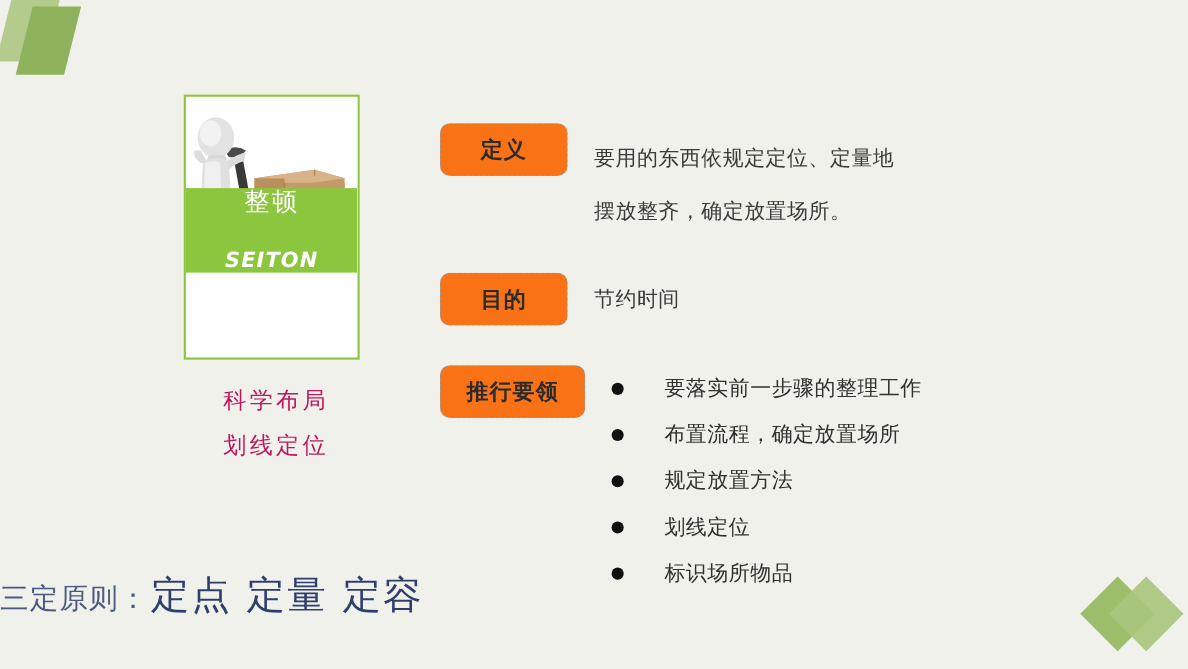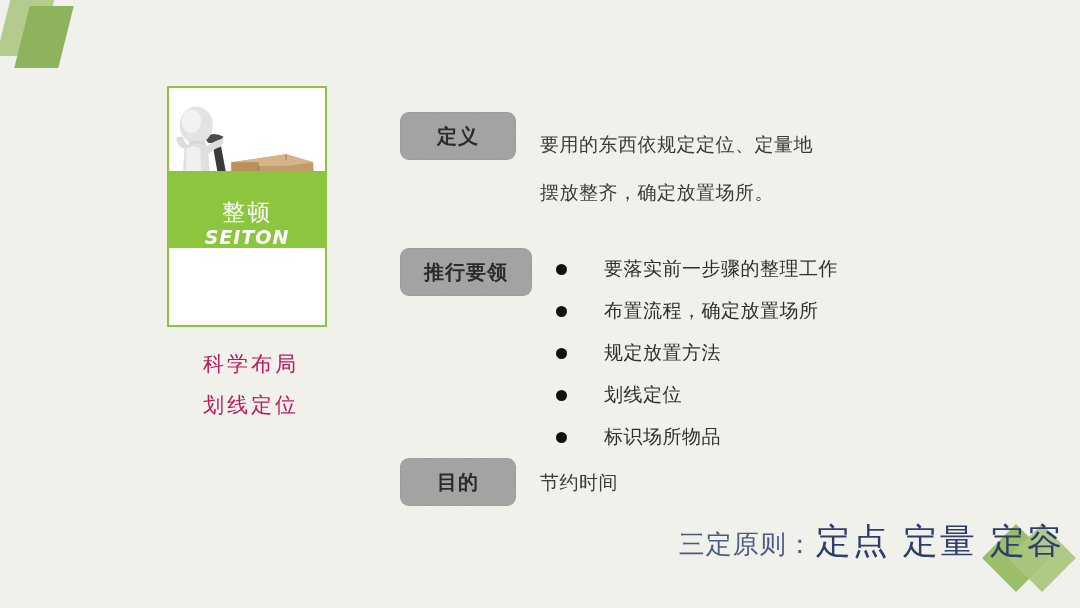--- a/index.html
+++ b/index.html
@@ -95,21 +95,21 @@
   .card-band {
     position: absolute;
     left: 0;
     right: 0;
     bottom: 0;
     height: 77px;
     background: #8cc63e;
     display: flex;
     flex-direction: column;
     align-items: center;
-    justify-content: flex-end;
+    justify-content: space-between;
     color: #ffffff;
   }
   .band-cn {
     font-size: 23px;
     line-height: 26px;
     letter-spacing: 2px;
     font-weight: 400;
   }
   .band-en {
     font-size: 19px;
@@ -146,21 +146,21 @@
     position: relative;
     display: flex;
     align-items: flex-start;
   }
   .tag {
     flex: 0 0 auto;
     width: 116px;
     height: 48px;
     border: 1px dashed #9a9a95;
     border-radius: 9px;
-    background: #a3a3a3;
+    background: #f97316;
     display: flex;
     align-items: center;
     justify-content: center;
     color: #2b2b2b;
     font-size: 20px;
     font-weight: bold;
     letter-spacing: 1px;
     box-sizing: border-box;
   }
   .tag-wide {
@@ -211,21 +211,21 @@
     letter-spacing: 0.5px;
     white-space: nowrap;
   }
 
   
   .footer {
     position: absolute;
     left: 0;
     right: 16px;
     top: 518px;
-    text-align: right;
+    text-align: left;
     white-space: nowrap;
   }
   .footer-prefix {
     font-size: 26px;
     color: #4a5a80;
     letter-spacing: 1px;
   }
   .footer-main {
     font-size: 35px;
     color: #2e3f6e;
@@ -303,54 +303,54 @@
   <div class="rows">
 
     <div class="row row-def">
       <div class="tag">定义</div>
       <div class="row-body">
         <div class="def-text">要用的东西依规定定位、定量地</div>
         <div class="def-text">摆放整齐，确定放置场所。</div>
       </div>
     </div>
 
-    <div class="row row-points">
-      <div class="tag tag-wide">推行要领</div>
-      <div class="row-body">
-        <ul class="bullets">
-          <li class="bullet">
-            <span class="dot"></span>
-            <span class="bullet-text">要落实前一步骤的整理工作</span>
-          </li>
-          <li class="bullet">
-            <span class="dot"></span>
-            <span class="bullet-text">布置流程，确定放置场所</span>
-          </li>
-          <li class="bullet">
-            <span class="dot"></span>
-            <span class="bullet-text">规定放置方法</span>
-          </li>
-          <li class="bullet">
-            <span class="dot"></span>
-            <span class="bullet-text">划线定位</span>
-          </li>
-          <li class="bullet">
-            <span class="dot"></span>
-            <span class="bullet-text">标识场所物品</span>
-          </li>
-        </ul>
-      </div>
-    </div>
-
     <div class="row row-purpose">
       <div class="tag">目的</div>
       <div class="row-body">
         <div class="purpose-text">节约时间</div>
       </div>
     </div>
 
+    <div class="row row-points">
+      <div class="tag tag-wide">推行要领</div>
+      <div class="row-body">
+        <ul class="bullets">
+          <li class="bullet">
+            <span class="dot"></span>
+            <span class="bullet-text">要落实前一步骤的整理工作</span>
+          </li>
+          <li class="bullet">
+            <span class="dot"></span>
+            <span class="bullet-text">布置流程，确定放置场所</span>
+          </li>
+          <li class="bullet">
+            <span class="dot"></span>
+            <span class="bullet-text">规定放置方法</span>
+          </li>
+          <li class="bullet">
+            <span class="dot"></span>
+            <span class="bullet-text">划线定位</span>
+          </li>
+          <li class="bullet">
+            <span class="dot"></span>
+            <span class="bullet-text">标识场所物品</span>
+          </li>
+        </ul>
+      </div>
+    </div>
+
   </div>
 
   <div class="footer">
     <span class="footer-prefix">三定原则：</span><span class="footer-main">定点 定量 定容</span>
   </div>
 
 </div>
 
 </body></html>

